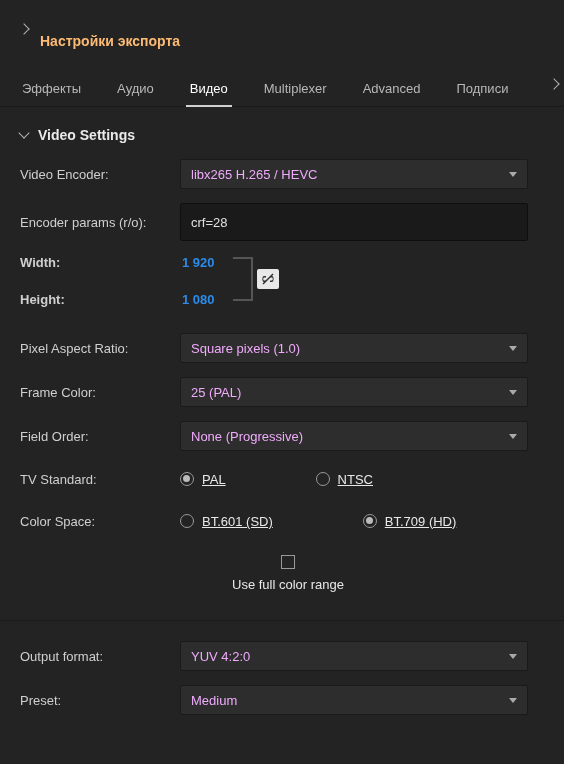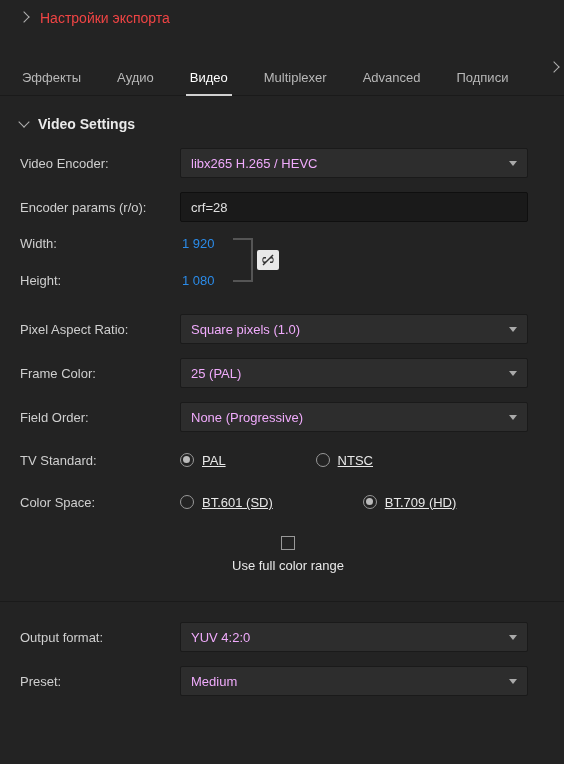--- a/index.html
+++ b/index.html
@@ -24,38 +24,38 @@
       border-right: 1.5px solid #b0b0b0;
       border-bottom: 1.5px solid #b0b0b0;
       transform: rotate(-45deg);
       margin-top: -2px;
     }
     .chevron-down {
       transform: rotate(45deg);
       margin-top: -4px;
     }
     .panel-title {
-      font-weight: 400;
-      color: #ef4444;
+      font-weight: 700;
+      color: #fdba74;
       font-size: 14px;
+      margin-top: 23px;
     }
     .tabs {
       display: flex;
       align-items: center;
       padding: 12px 0 0 4px;
       border-bottom: 1px solid #1a1a1a;
       position: relative;
     }
     .tab {
       padding: 8px 18px 10px;
       color: #b8b8b8;
       cursor: pointer;
       font-size: 13px;
       position: relative;
-      margin-top: 12px;
     }
     .tab.active {
       color: #fff;
     }
     .tab.active::after {
       content: '';
       position: absolute;
       left: 14px;
       right: 14px;
       bottom: -1px;
@@ -123,32 +123,33 @@
       width: 0;
       height: 0;
       border-left: 4px solid transparent;
       border-right: 4px solid transparent;
       border-top: 5px solid #aaa;
     }
     .text-input {
       background: #1a1a1a;
       border: 1px solid #0f0f0f;
       border-radius: 2px;
-      height: 30px;
+      height: 38px;
       padding: 0 10px;
       color: #e0e0e0;
       width: 100%;
       font-size: 13px;
       outline: none;
     }
     .dims-group {
       display: flex;
       align-items: flex-start;
       margin-top: 8px;
       margin-bottom: 26px;
+      font-weight: bold;
     }
     .dims-col {
       display: flex;
       flex-direction: column;
       gap: 22px;
     }
     .dim-row {
       display: flex;
       align-items: center;
     }

